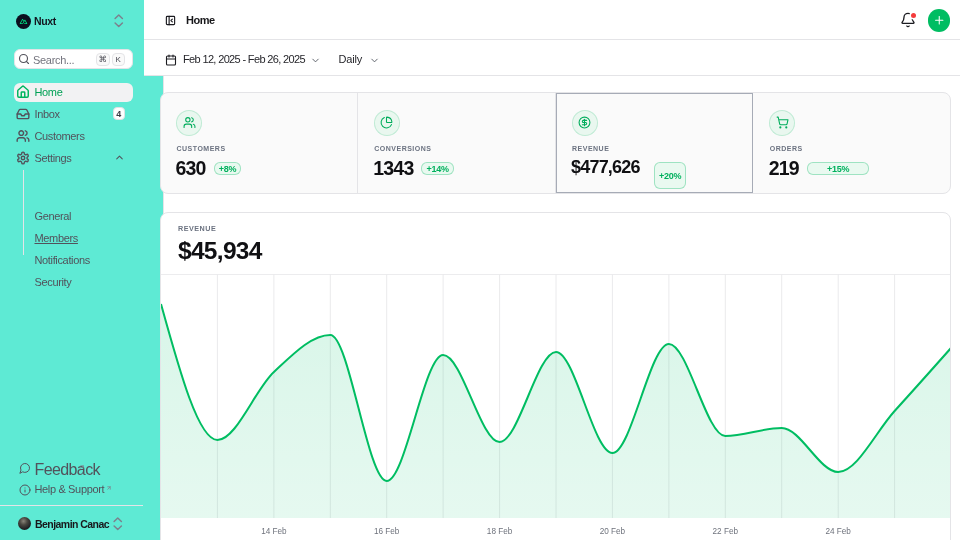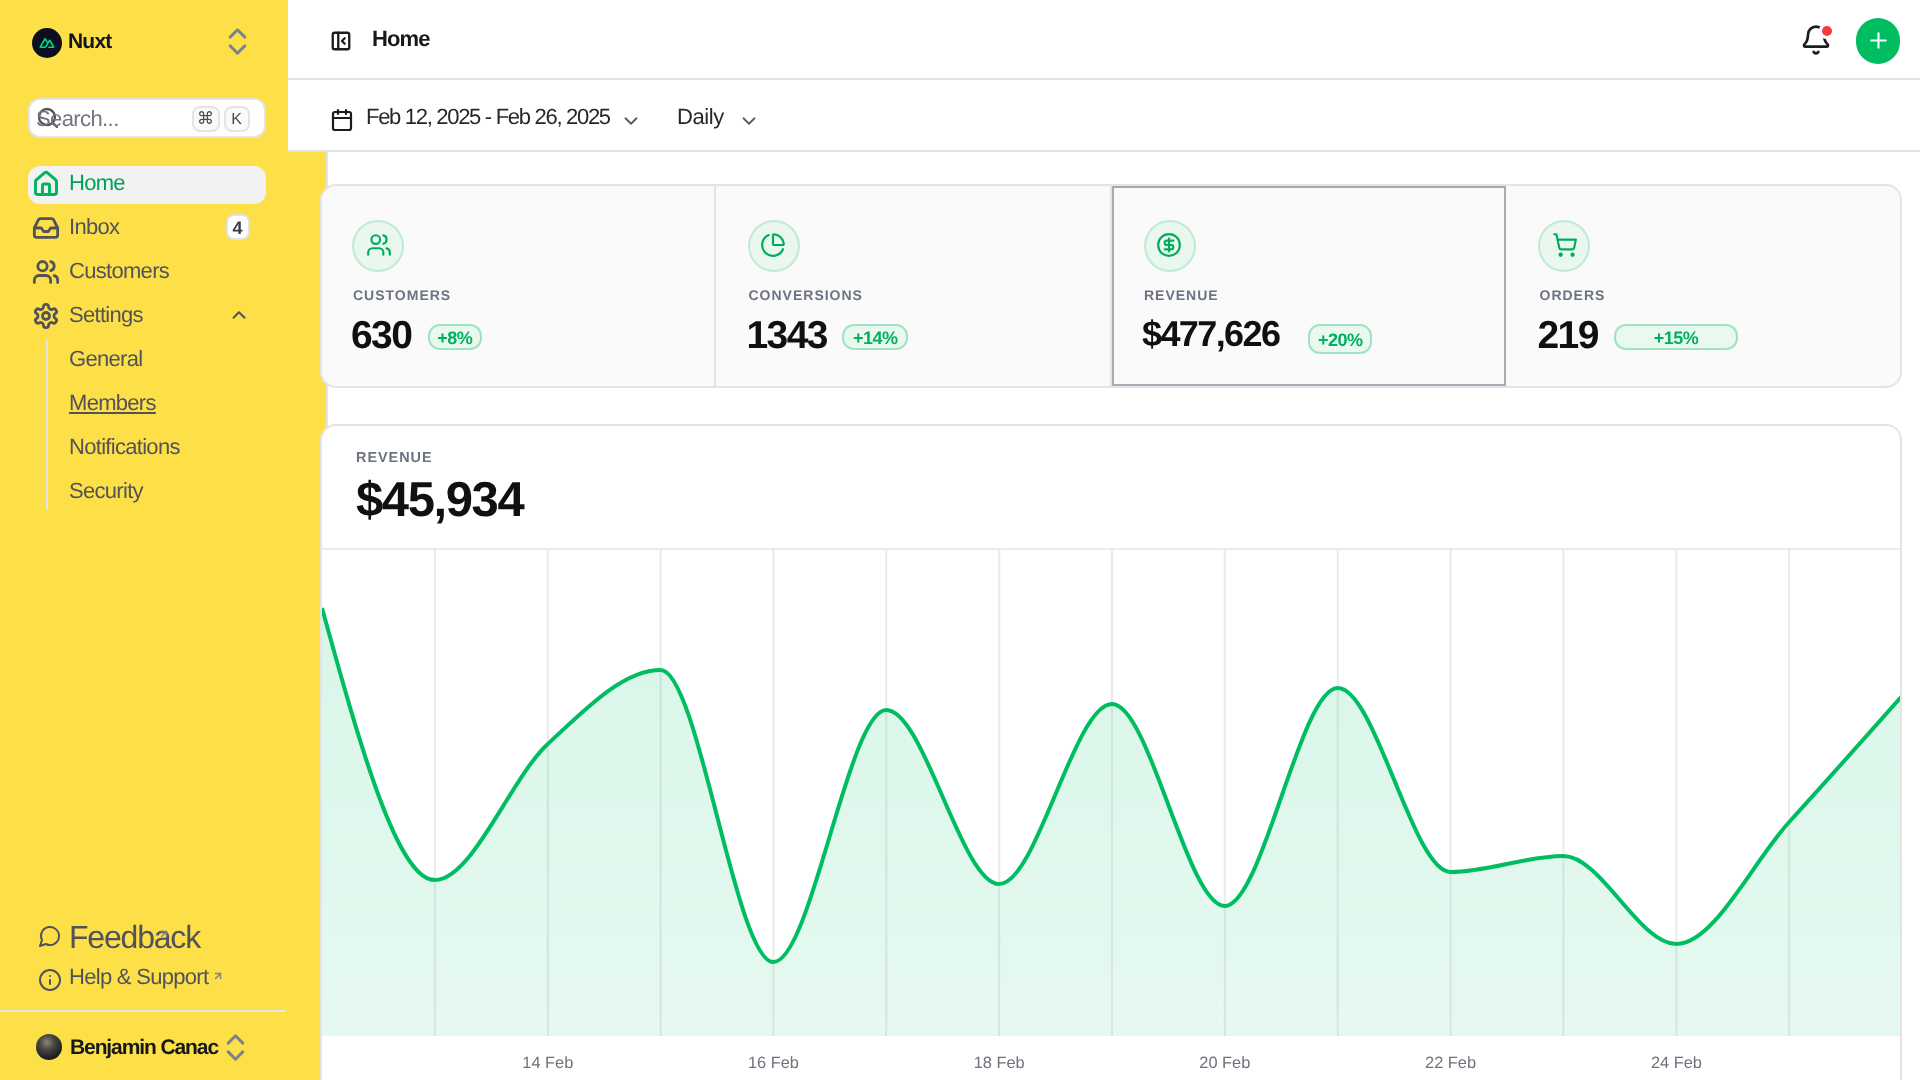--- a/index.html
+++ b/index.html
@@ -1,23 +1,23 @@
 <!DOCTYPE html>
 <html><head>
 <meta charset="utf-8">
 <style>
 *{margin:0;padding:0;box-sizing:border-box;}
 html,body{width:960px;height:540px;overflow:hidden;background:#fff;
   font-family:"Liberation Sans",sans-serif;-webkit-font-smoothing:antialiased;}
 .abs{position:absolute;}
 svg{display:block;}
-#sidebar{position:absolute;left:0;top:0;width:164px;height:540px;background:#fde047;border-right:1px solid #e4e4e7;}
+#sidebar{position:absolute;left:0;top:0;width:164px;height:540px;background:#5eead4;border-right:1px solid #e4e4e7;}
 .navitem{position:absolute;left:14px;width:119px;height:18.5px;border-radius:6px;display:flex;align-items:center;gap:4.5px;padding:0 5px 0 2px;color:#52525b;font-size:11px;letter-spacing:-0.35px;}
 .navitem .lbl{flex:1;}
-.subitem{position:absolute;left:34.5px;font-size:11px;letter-spacing:-0.35px;color:#52525b;}
+.subitem{position:absolute;left:34.5px;font-size:11px;letter-spacing:-0.35px;color:#52525b;margin-top:36px;}
 </style>
 </head>
 <body>
 <div id="sidebar">
 
   <div class="abs" style="left:15.5px;top:13.5px;width:15px;height:15px;border-radius:50%;background:#0c0f1f;display:flex;align-items:center;justify-content:center;">
     <svg width="9" height="9" viewBox="0 0 512 512">
         <path fill="#00dc82" d="M281.44 397.667H438.32C443.326 397.667 448.118 395.908 452.453 393.427C456.789 390.946 461.258 387.831 463.76 383.533C466.262 379.236 468.002 374.36 468 369.399C467.998 364.437 466.266 359.563 463.76 355.268L357.76 172.947C355.258 168.65 352.201 165.534 347.867 163.053C343.532 160.573 337.325 158.813 332.32 158.813C327.315 158.813 322.521 160.573 318.187 163.053C313.852 165.534 310.795 168.65 308.293 172.947L281.44 219.587L227.733 129.13C225.229 124.834 222.176 120.307 217.84 117.827C213.504 115.346 208.713 115 203.707 115C198.701 115 193.909 115.346 189.573 117.827C185.238 120.307 180.771 124.834 178.267 129.13L46.8267 355.268C44.3208 359.563 44.0022 364.437 44 369.399C43.9978 374.36 44.3245 379.239 46.8267 383.533C49.3288 387.828 53.7979 390.946 58.1333 393.427C62.4688 395.908 67.2603 397.667 72.2667 397.667H171.2C210.401 397.667 238.934 380.082 258.827 346.787L306.88 262.4L332.32 217.173L410.053 352.44H306.88L281.44 397.667ZM169.573 352.44H100.587L203.84 174.44L255.574 262.4L221.149 323.423C207.969 345.387 192.99 352.44 169.573 352.44Z"></path>
       </svg>
   </div>
@@ -25,21 +25,21 @@
   <svg class="abs" style="left:109.6px;top:11.7px;" width="17.5" height="17.5" viewBox="0 0 24 24" fill="none" stroke="#7c818d" stroke-width="2" stroke-linecap="round" stroke-linejoin="round">
       <path d="m7 15 5 5 5-5"></path>
       <path d="m7 9 5-5 5 5"></path>
     </svg>
 
   <div class="abs" style="left:14px;top:49px;width:119px;height:20px;border:1px solid #e4e4e7;border-radius:6px;background:#fff;"></div>
   <svg class="abs" style="left:17.5px;top:52.7px;" width="12" height="12" viewBox="0 0 24 24" fill="none" stroke="#52525b" stroke-width="2.3" stroke-linecap="round">
       <circle cx="11" cy="11" r="8"></circle>
       <path d="m21 21-4.3-4.3"></path>
     </svg>
-  <div class="abs" style="left:18px;top:53.5px;font-size:11px;letter-spacing:-0.3px;color:#74747e;">Search...</div>
+  <div class="abs" style="left:33px;top:53.5px;font-size:11px;letter-spacing:-0.3px;color:#74747e;">Search...</div>
   <div class="abs" style="left:96px;top:52.5px;width:13.5px;height:13.5px;border:1px solid #e4e4e7;background:#fafafa;border-radius:4px;color:#4c4c55;font-size:8.5px;font-weight:500;display:flex;align-items:center;justify-content:center;">⌘</div>
   <div class="abs" style="left:111.5px;top:52.5px;width:13.5px;height:13.5px;border:1px solid #e4e4e7;background:#fafafa;border-radius:4px;color:#4c4c55;font-size:8px;font-weight:500;display:flex;align-items:center;justify-content:center;">K</div>
 
   <div class="navitem" style="top:83px;background:#f2f2f3;color:#00a155;font-weight:500;">
     <svg width="14" height="14" viewBox="0 0 24 24" fill="none" stroke="#00b45e" stroke-width="2.5" stroke-linecap="round" stroke-linejoin="round">
         <path d="M15 21v-8a1 1 0 0 0-1-1h-4a1 1 0 0 0-1 1v8"></path>
         <path d="M3 10a2 2 0 0 1 .709-1.528l7-5.999a2 2 0 0 1 2.582 0l7 5.999A2 2 0 0 1 21 10v9a2 2 0 0 1-2 2H5a2 2 0 0 1-2-2z"></path>
       </svg>
     <span class="lbl">Home</span>
   </div>
@@ -167,21 +167,21 @@
     <div class="abs" id="badge1" style="top: 162px; height: 13px; padding: 0px 5px; border-radius: 6px; background: rgb(233, 249, 240); box-shadow: rgba(0, 180, 95, 0.32) 0px 0px 0px 1px inset; color: rgb(0, 176, 93); font-size: 9px; letter-spacing: -0.25px; font-weight: 700; display: flex; align-items: center; left: 421.438px;">+14%</div>
     <div class="abs" style="left:571.5px;top:109.5px;width:26px;height:26px;border-radius:50%;background:#e9f7ef;box-shadow:inset 0 0 0 1px rgba(0,175,92,.18);display:flex;align-items:center;justify-content:center;">
  <svg width="13" height="13" viewBox="0 0 24 24" fill="none" stroke="#00ad5c" stroke-width="2" stroke-linecap="round" stroke-linejoin="round">
         <circle cx="12" cy="12" r="10"></circle>
         <path d="M16 8h-6a2 2 0 1 0 0 4h4a2 2 0 1 1 0 4H8"></path>
         <path d="M12 18V6"></path>
       </svg>
     </div>
     <div class="abs" style="left:572px;top:145px;font-size:7px;font-weight:600;letter-spacing:.5px;color:#6b7280;">REVENUE</div>
     <div class="abs vval" style="left:571px;top:156.8px;font-size:18px;font-weight:700;letter-spacing:-0.8px;color:#101013;">$477,626</div>
-    <div class="abs" id="badge2" style="top: 162px; height: 15px; padding: 0px 5px; border-radius: 6px; background: rgb(233, 249, 240); box-shadow: rgba(0, 180, 95, 0.32) 0px 0px 0px 1px inset; color: rgb(0, 176, 93); font-size: 9px; letter-spacing: -0.25px; font-weight: 700; display: flex; align-items: center; left: 653.938px;">+20%</div>
+    <div class="abs" id="badge2" style="top: 162px; height: 27px; padding: 0px 5px; border-radius: 6px; background: rgb(233, 249, 240); box-shadow: rgba(0, 180, 95, 0.32) 0px 0px 0px 1px inset; color: rgb(0, 176, 93); font-size: 9px; letter-spacing: -0.25px; font-weight: 700; display: flex; align-items: center; left: 653.938px;">+20%</div>
     <div class="abs" style="left:769.25px;top:109.5px;width:26px;height:26px;border-radius:50%;background:#e9f7ef;box-shadow:inset 0 0 0 1px rgba(0,175,92,.18);display:flex;align-items:center;justify-content:center;">
  <svg width="13" height="13" viewBox="0 0 24 24" fill="none" stroke="#00ad5c" stroke-width="2" stroke-linecap="round" stroke-linejoin="round">
         <circle cx="8" cy="21" r="1"></circle>
         <circle cx="19" cy="21" r="1"></circle>
         <path d="M2.05 2.05h2l2.66 12.42a2 2 0 0 0 2 1.58h9.78a2 2 0 0 0 1.95-1.57l1.65-7.43H5.12"></path>
       </svg>
     </div>
     <div class="abs" style="left:769.75px;top:145px;font-size:7px;font-weight:600;letter-spacing:.5px;color:#6b7280;">ORDERS</div>
     <div class="abs vval" style="left:768.75px;top:156.8px;font-size:19.5px;font-weight:700;letter-spacing:-0.8px;color:#101013;">219</div>
     <div class="abs" id="badge3" style="top: 162px; height: 13px; padding: 0px 20px; border-radius: 6px; background: rgb(233, 249, 240); box-shadow: rgba(0, 180, 95, 0.32) 0px 0px 0px 1px inset; color: rgb(0, 176, 93); font-size: 9px; letter-spacing: -0.25px; font-weight: 700; display: flex; align-items: center; left: 806.891px;">+15%</div>

